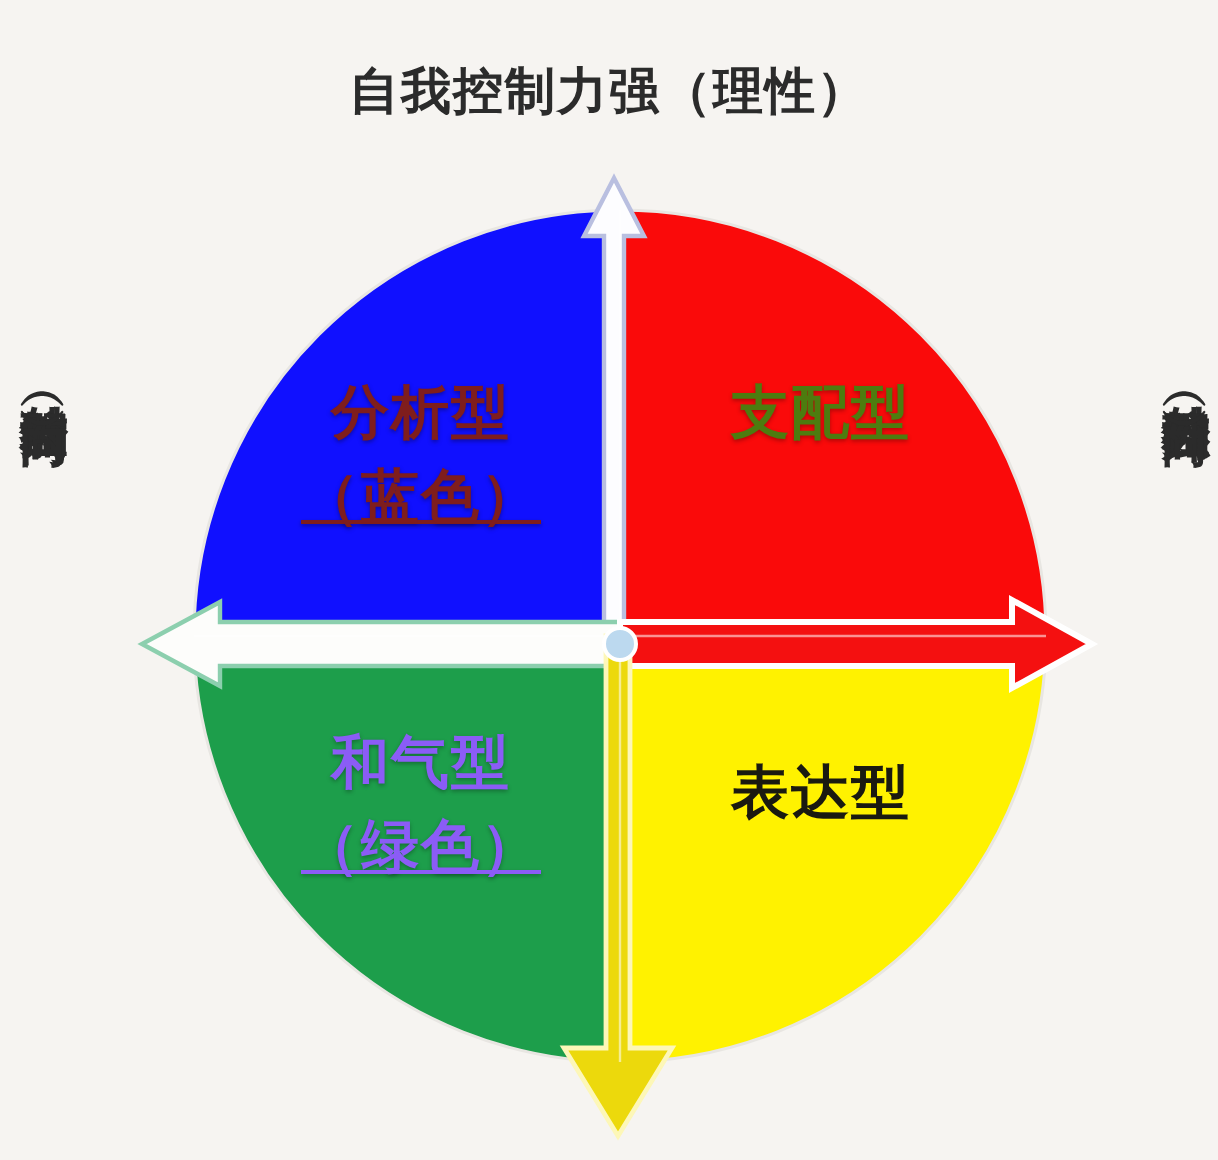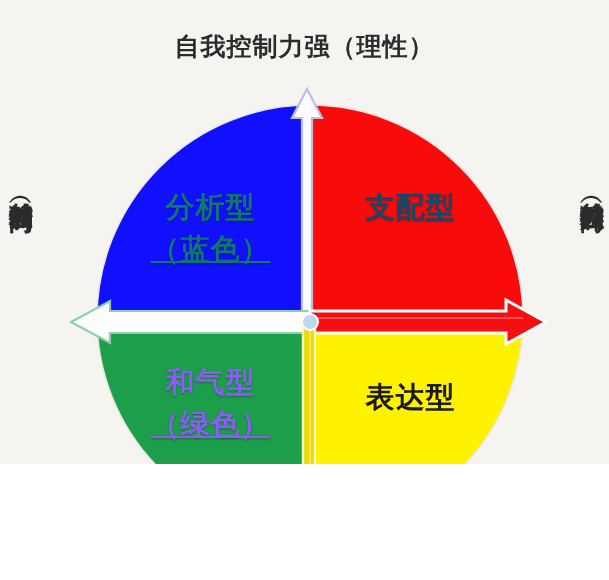--- a/index.html
+++ b/index.html
@@ -7,21 +7,21 @@
     margin: 0;
     padding: 0;
     background: #ffffff;
   }
   body {
     font-family: "Liberation Sans", "DejaVu Sans", sans-serif;
   }
   #stage {
     position: relative;
     width: 609px;
-    height: 464px;
+    height: 580px;
     background: #f6f4f1;
     overflow: hidden;
   }
 
   
   #top-label {
     position: absolute;
     left: 0;
     top: 30px;
     width: 609px;
@@ -67,23 +67,23 @@
     line-height: 42px;
     font-weight: 700;
     letter-spacing: 1px;
     white-space: nowrap;
     font-family: "Liberation Sans", "DejaVu Sans", sans-serif;
     pointer-events: none;
   }
   .quad-label .l1 { display: block; }
   .quad-label .l2 { display: block; text-decoration: underline; }
 
-  #quad-blue   { left: 118px; top: 186px; width: 185px; color: #0f766e;
+  #quad-blue   { left: 118px; top: 186px; width: 185px; color: #7f1d1d;
                  text-shadow: 0 1px 2px rgba(0,0,0,.35); }
-  #quad-red    { left: 318px; top: 186px; width: 185px; color: #0c4a6e;
+  #quad-red    { left: 318px; top: 186px; width: 185px; color: #4d7c0f;
                  text-shadow: 0 1px 2px rgba(0,0,0,.30); }
   #quad-green  { left: 118px; top: 361px; width: 185px; color: #8b5cf6;
                  text-shadow: 0 1px 2px rgba(0,0,0,.30); }
   #quad-yellow { left: 318px; top: 376px; width: 185px; color: #1a1a10;
                  text-shadow: none; }
 </style>
 </head>
 <body>
 
 <div id="stage">

